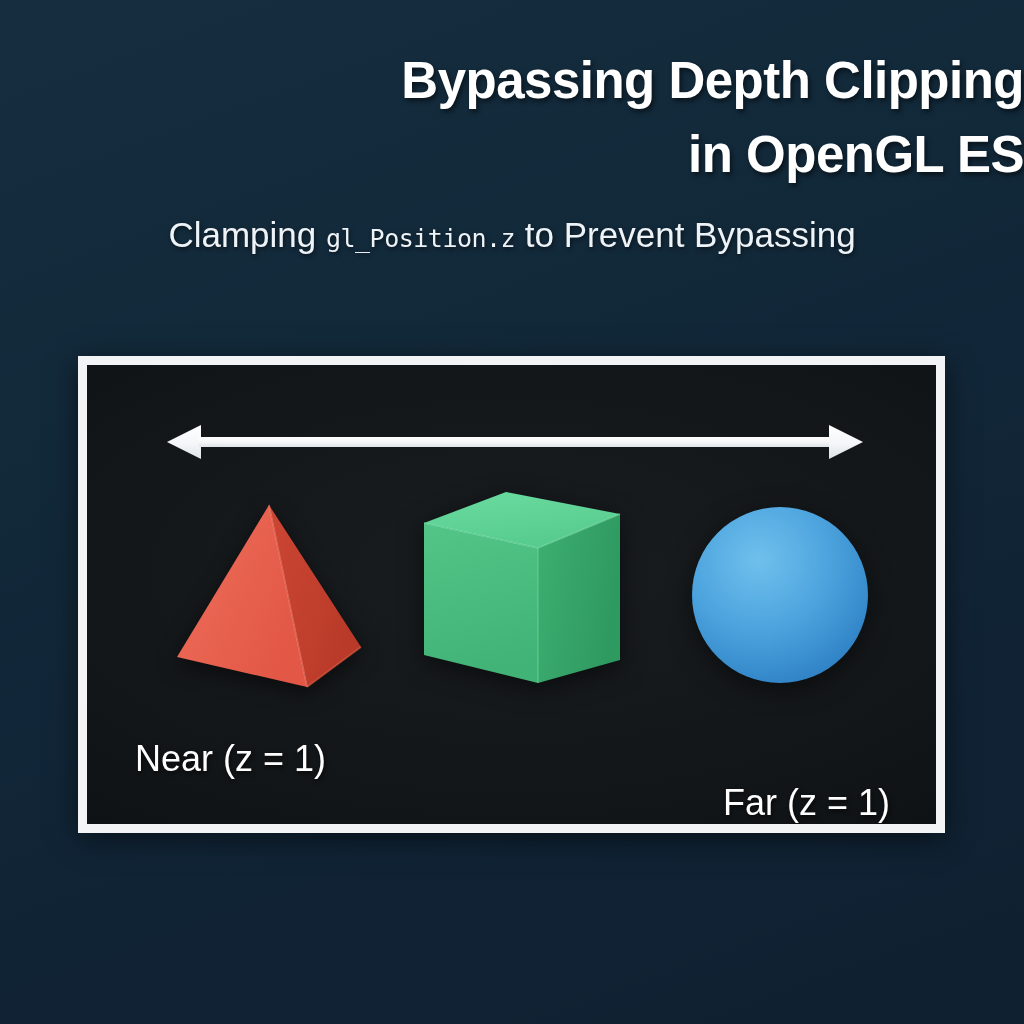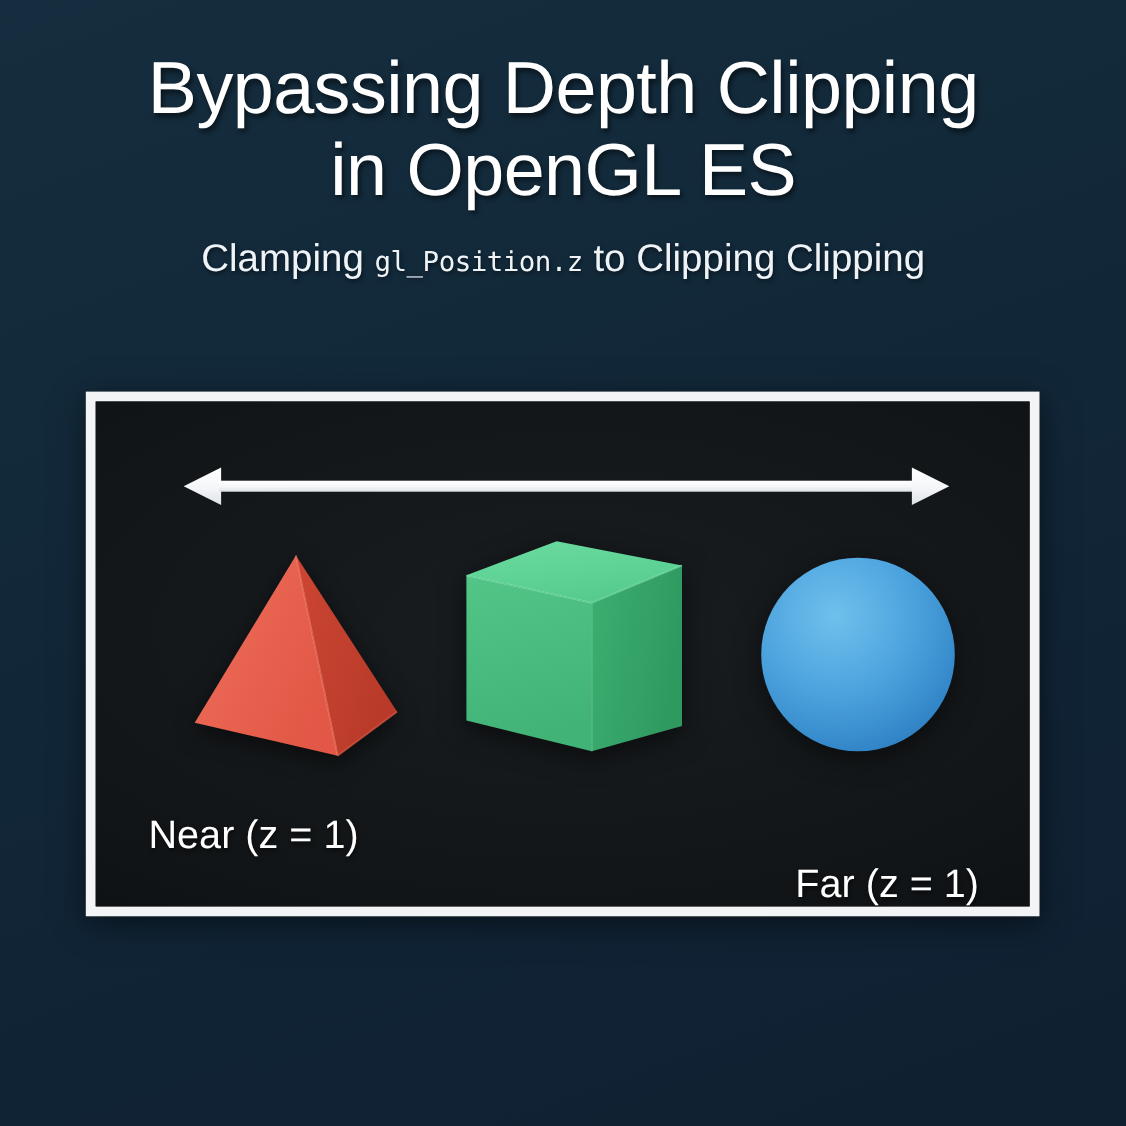--- a/index.html
+++ b/index.html
@@ -20,26 +20,27 @@
   
   #header {
     position: absolute;
     left: 0;
     top: 44px;
     width: 1024px;
     text-align: center;
   }
   .title-line {
     color: #ffffff;
-    font-size: 67px;
-    font-weight: normal;
+    font-size: 51px;
+    font-weight: bold;
     letter-spacing: -0.5px;
     line-height: 74px;
     text-shadow: 2px 3px 5px rgba(0,0,0,0.55);
     white-space: nowrap;
+    text-align: right;
   }
   #subtitle {
     margin-top: 22px;
     color: #eef3f7;
     font-size: 35px;
     font-weight: normal;
     line-height: 42px;
     text-shadow: 1px 2px 4px rgba(0,0,0,0.55);
     white-space: nowrap;
   }
@@ -117,21 +118,21 @@
   #label-far  { left: 636px; top: 370px; margin-top: 44px; }
 </style>
 </head>
 <body>
 
 <div id="stage">
 
   <div id="header">
     <div class="title-line">Bypassing Depth Clipping</div>
     <div class="title-line">in OpenGL ES</div>
-    <div id="subtitle"><span>Clamping </span><span class="mono">gl_Position.z</span><span> to Clipping Clipping</span></div>
+    <div id="subtitle"><span>Clamping </span><span class="mono">gl_Position.z</span><span> to Prevent Bypassing</span></div>
   </div>
 
   <div id="panel">
     <div id="panel-inner">
 
       <svg id="depth-arrow" viewBox="0 0 696 44">
         <defs>
           <linearGradient id="arrowGrad" x1="0" y1="0" x2="0" y2="1">
             <stop offset="0%" stop-color="#ffffff"></stop>
             <stop offset="55%" stop-color="#f4f6f8"></stop>

